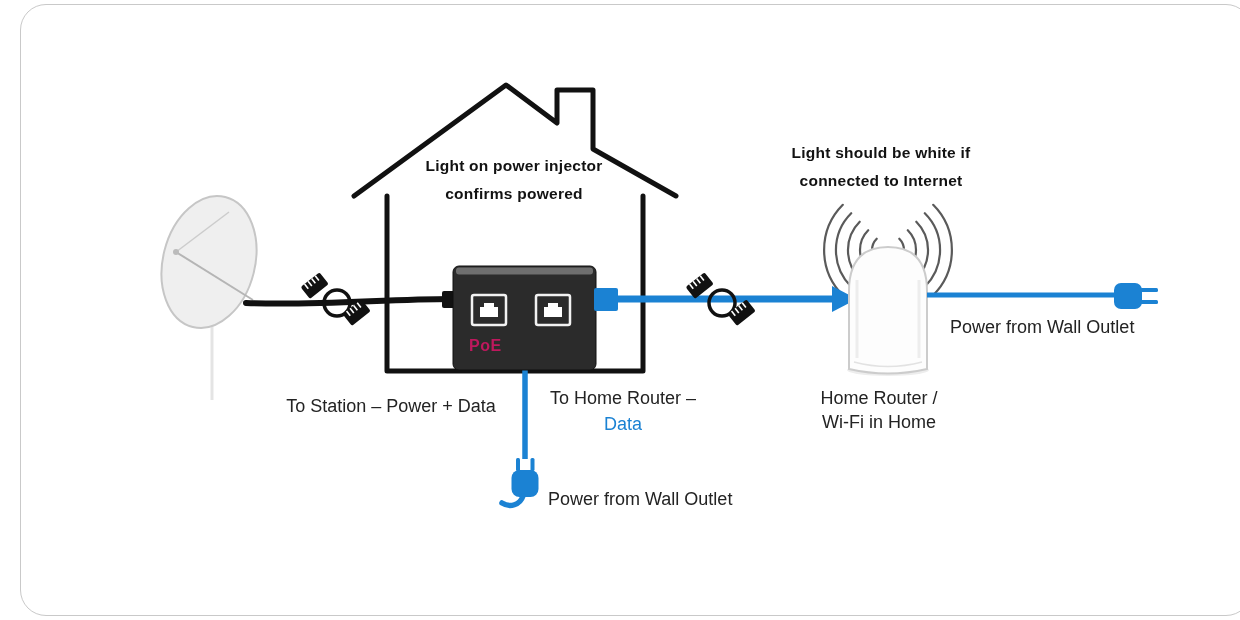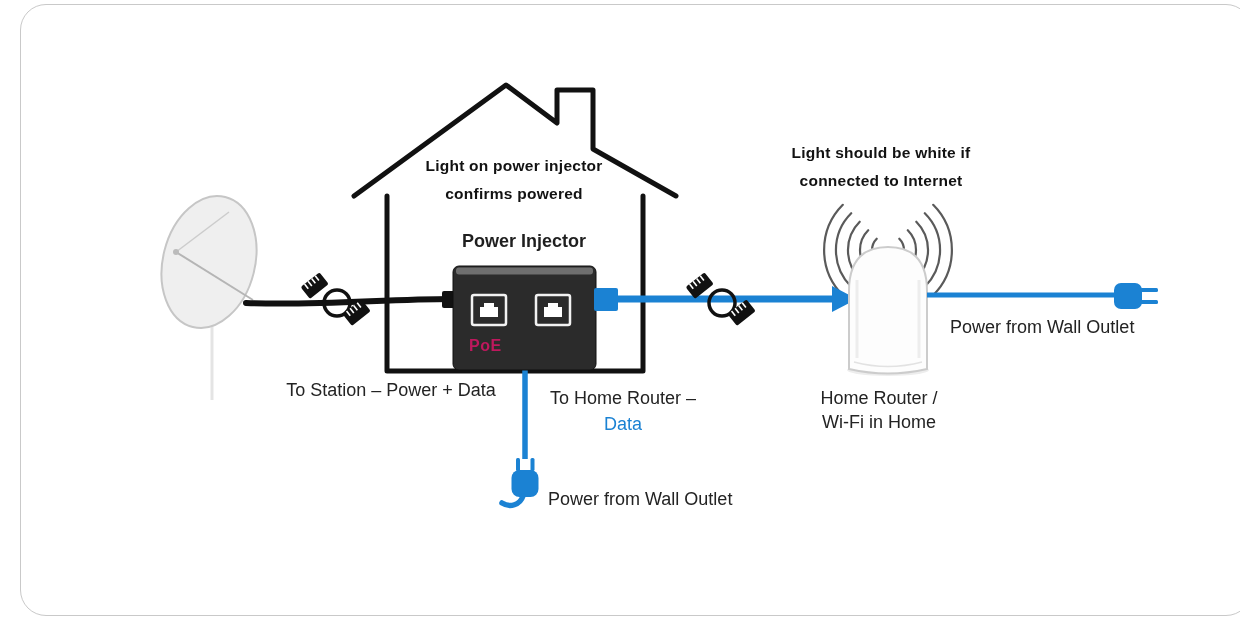--- a/index.html
+++ b/index.html
@@ -8,21 +8,21 @@
   .canvas { position:relative; width:1240px; height:620px; background:#ffffff; overflow:hidden;margin-left:16px; }
   .frame { position:absolute; inset:4px; border:1.5px solid #c9c9c9; border-radius:26px; pointer-events:none; }
   svg.diagram { position:absolute; left:0; top:0; }
   .lbl { position:absolute; }
   .note { font-weight:bold; font-size:15.5px; letter-spacing:.25px; text-align:center; line-height:28px; color:#121212; }
   .note-house  { left:350px; top:152px; width:296px; }
   .note-router { left:733px; top:139px; width:264px; line-height:27.5px; }
   .title-injector { left:398px; top:231px; width:220px; text-align:center; font-weight:bold; font-size:18px; }
   .poe { left:453px; top:337px; width:60px; color:#be185d; font-size:16px; font-weight:600; letter-spacing:.5px; }
   .cap { font-size:18px; text-align:center; line-height:25.5px; color:#232323; }
-  .cap-station { left:243px; top:378px; width:264px; }
+  .cap-station { left:243px; top:394px; width:264px; }
   .cap-routercable { left:503px; top:386px; width:208px; }
   .cap-router { left:761px; top:386px; width:204px; line-height:24px; }
   .cap-left { text-align:right; }
   .outlet-right  { left:934px; top:315px; font-size:18px; }
   .outlet-bottom { left:532px; top:487px; font-size:18px; }
   .blue-text { color:#1b82d3; }
 </style>
 </head>
 <body>
 
@@ -134,21 +134,20 @@
         <line x1="6.5" y1="-8" x2="6.5" y2="-2" stroke="#ffffff" stroke-width="1.6"></line>
       </g>
     </g>
   </svg>
 
   <div class="lbl note note-house">
     <div>Light on power injector</div>
     <div>confirms powered</div>
   </div>
 
-  <div class="lbl title-injector">Power Injector</div>
 
   <div class="lbl poe">PoE</div>
 
   <div class="lbl note note-router">
     <div>Light should be white if</div>
     <div>connected to Internet</div>
   </div>
 
   <div class="lbl cap cap-station">
     <div>To Station – Power + Data</div>

